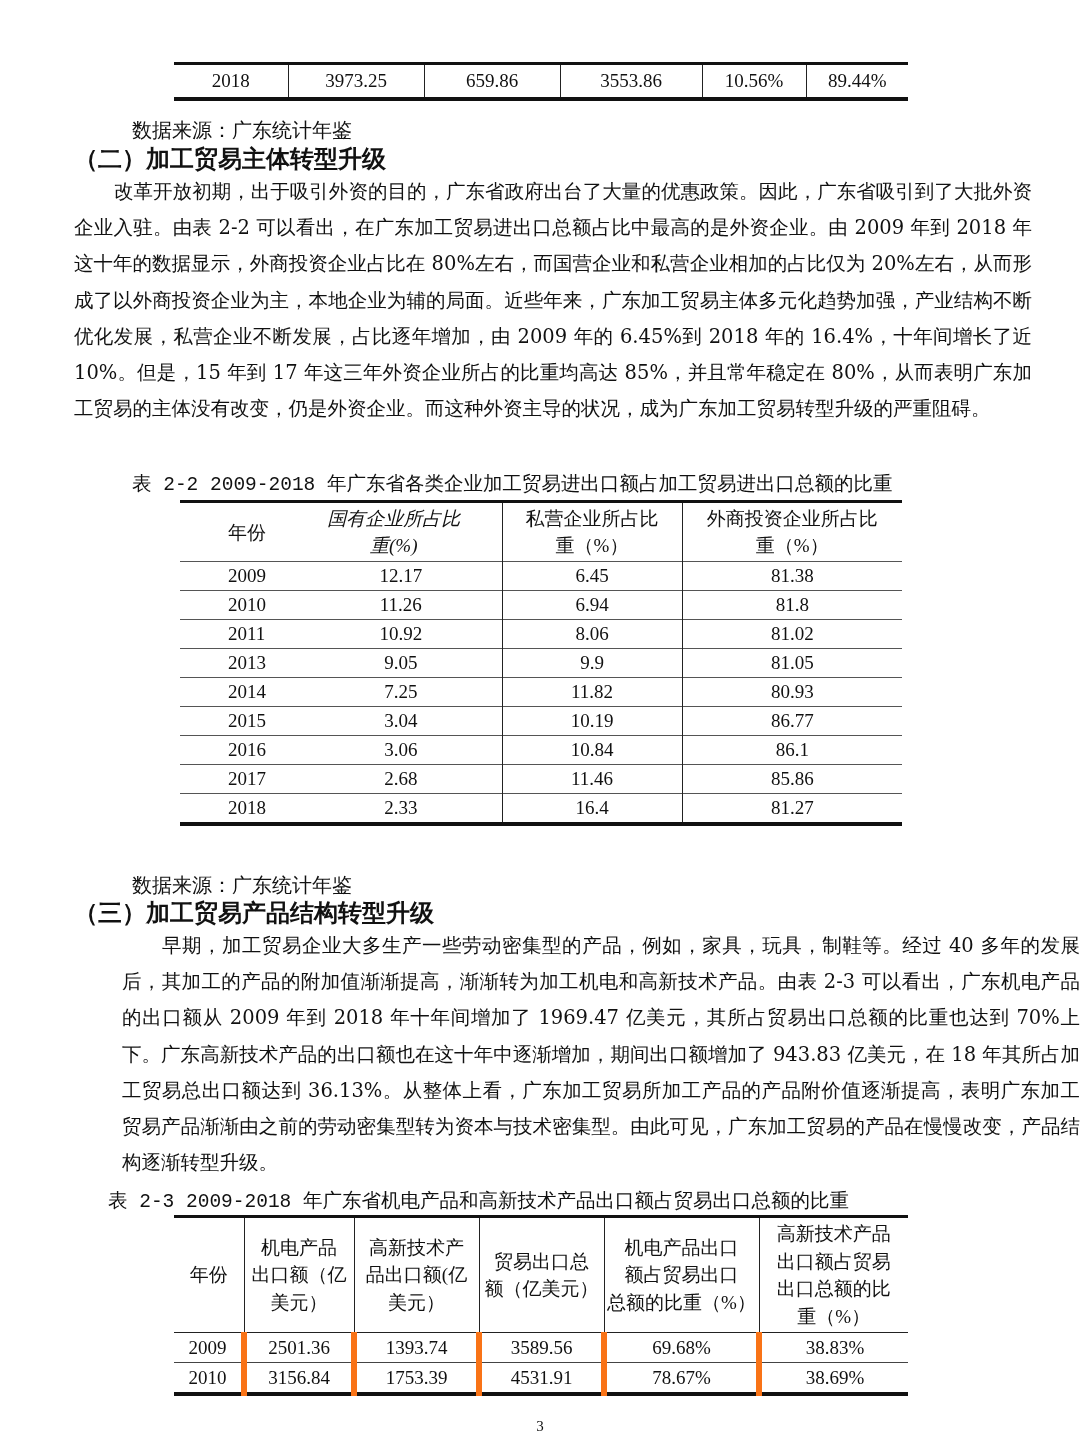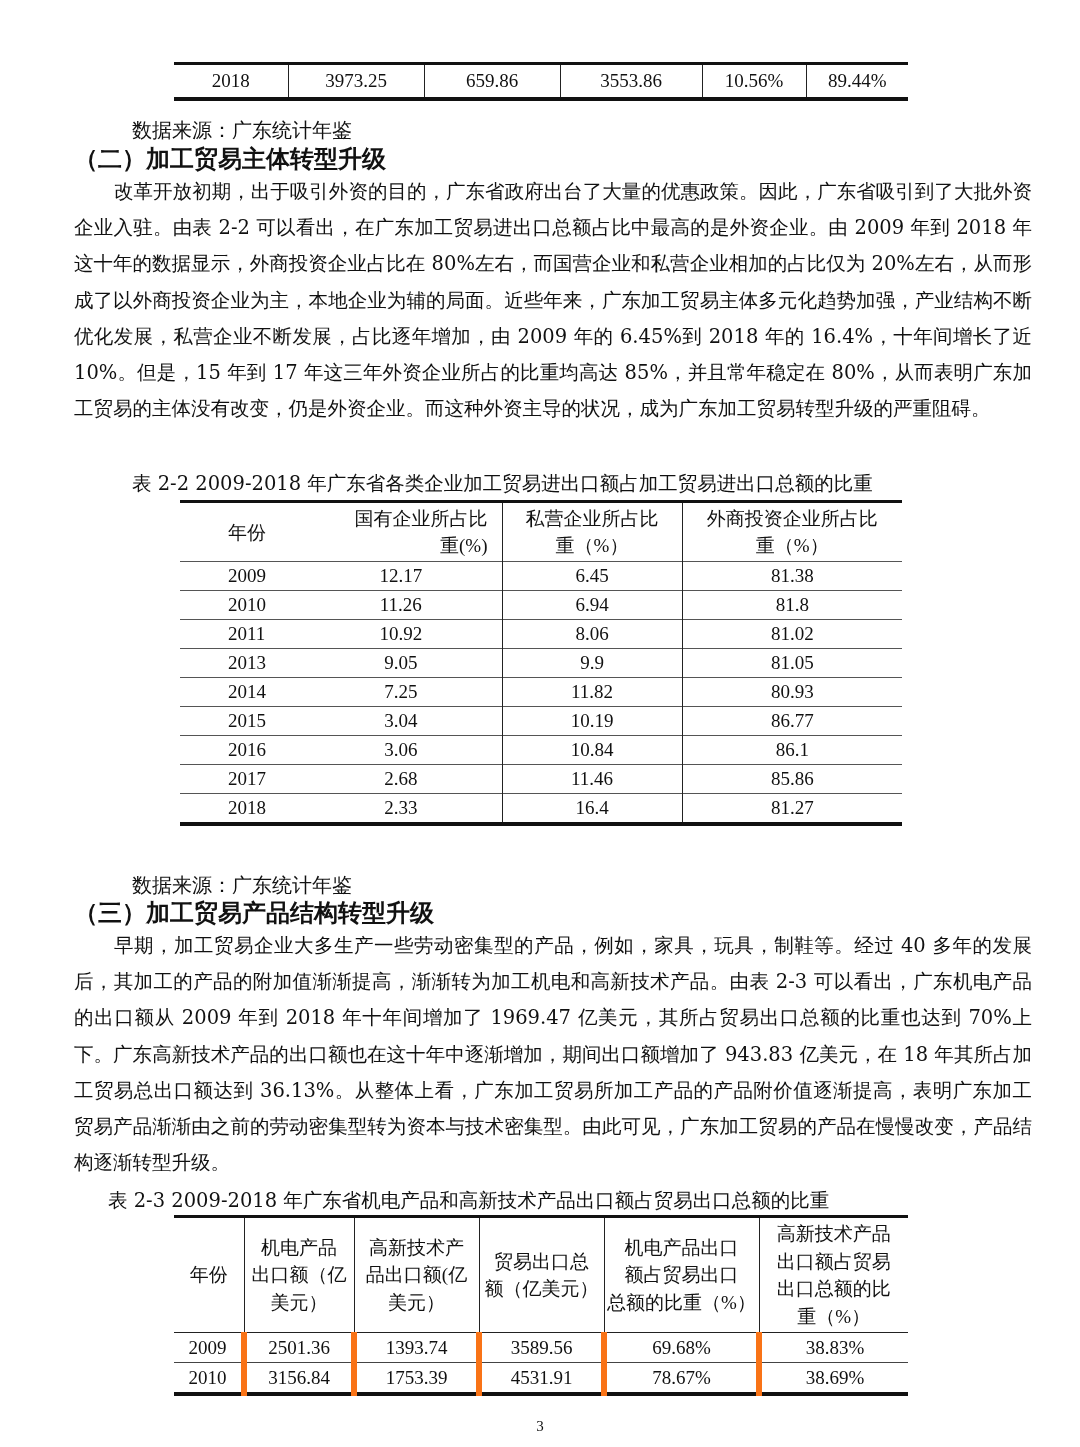--- a/index.html
+++ b/index.html
@@ -16,32 +16,32 @@
     #t0 { border-top: 3px solid #111; border-bottom: 4px solid #111; }
     #t0 td { height: 32px; text-align: center; font-size: 19px; border-left: 1px solid #222; padding: 0; }
     #t0 td:first-child { border-left: none; }
 
     .src { left: 132px; font-size: 20px; margin-top: 11px; }
     .h2 { left: 74px; font-size: 24px; font-weight: bold; }
     .para {
       left: 74px; width: 958px; font-size: 19.5px; line-height: 36.2px;
       text-align: justify; text-indent: 40px;
     }
-    .caption { font-size: 19.5px; white-space: nowrap; }
+    .caption { font-size: 19.5px; white-space: nowrap; font-family: Liberation Mono, monospace; }
 
     
     #t2 { left: 180px; top: 500px; width: 722px; border-collapse: collapse; table-layout: fixed; }
     #t2 { border-top: 3px solid #111; border-bottom: 4px solid #111; }
     #t2 th { font-weight: normal; font-size: 19px; line-height: 27px; padding: 2px 0; text-align: center; }
     #t2 th.year { text-align: left; padding-left: 48px; }
     #t2 th + th, #t2 td + td { border-left: 1px solid #222; }
     #t2 td { height: 28px; font-size: 19px; text-align: center; border-top: 1px solid #555; padding: 0; }
     #t2 td:first-child { text-align: left; padding-left: 48px; }
     #t2 td:nth-child(2) { border-left: none; }
-    #t2 th:nth-child(2) { border-left: none; text-align: right; padding-right: 14px; }
+    #t2 th:nth-child(2) { border-left: none; padding-right: 14px; font-style: italic; }
 
     
     #t3 { left: 174px; top: 1215px; width: 734px; border-collapse: collapse; table-layout: fixed; }
     #t3 { border-top: 3px solid #111; border-bottom: 4px solid #111; }
     #t3 th { font-weight: normal; font-size: 19px; line-height: 27.5px; padding: 2px 0; text-align: center; border-left: 1px solid #222; }
     #t3 th:first-child, #t3 td:first-child { border-left: none; }
     #t3 td { height: 29px; font-size: 19px; text-align: center; border-top: 1px solid #444; border-left: 6px solid #f97316; padding: 0; }
     #t3 tr.hdr th { border-bottom: 1px solid #222; }
 
     .pageno { left: 0; width: 1080px; top: 1418px; text-align: center; font-size: 15px; }
@@ -153,21 +153,21 @@
         <td>2018</td>
         <td>2.33</td>
         <td>16.4</td>
         <td>81.27</td>
       </tr>
   </tbody>
 </table>
 
 <div class="abs src" style="top:861px;">数据来源：广东统计年鉴</div>
 <div class="abs h2" style="top:897px;">（三）加工贸易产品结构转型升级</div>
-<div class="abs para" style="top:928px;">早期，加工贸易企业大多生产一些劳动密集型的产品，例如，家具，玩具，制鞋等。经过 40 多年的发展后，其加工的产品的附加值渐渐提高，渐渐转为加工机电和高新技术产品。由表 2-3 可以看出，广东机电产品的出口额从 2009 年到 2018 年十年间增加了 1969.47 亿美元，其所占贸易出口总额的比重也达到 70%上下。广东高新技术产品的出口额也在这十年中逐渐增加，期间出口额增加了 943.83 亿美元，在 18 年其所占加工贸易总出口额达到 36.13%。从整体上看，广东加工贸易所加工产品的产品附价值逐渐提高，表明广东加工贸易产品渐渐由之前的劳动密集型转为资本与技术密集型。由此可见，广东加工贸易的产品在慢慢改变，产品结构逐渐转型升级。</div>
+<div class="abs para" style="top:928px;margin-left:48px;">早期，加工贸易企业大多生产一些劳动密集型的产品，例如，家具，玩具，制鞋等。经过 40 多年的发展后，其加工的产品的附加值渐渐提高，渐渐转为加工机电和高新技术产品。由表 2-3 可以看出，广东机电产品的出口额从 2009 年到 2018 年十年间增加了 1969.47 亿美元，其所占贸易出口总额的比重也达到 70%上下。广东高新技术产品的出口额也在这十年中逐渐增加，期间出口额增加了 943.83 亿美元，在 18 年其所占加工贸易总出口额达到 36.13%。从整体上看，广东加工贸易所加工产品的产品附价值逐渐提高，表明广东加工贸易产品渐渐由之前的劳动密集型转为资本与技术密集型。由此可见，广东加工贸易的产品在慢慢改变，产品结构逐渐转型升级。</div>
 
 <div class="abs caption" style="left:108px; top:1187px;">表 2-3 2009-2018 年广东省机电产品和高新技术产品出口额占贸易出口总额的比重</div>
 
 <table id="t3" class="abs num">
   <colgroup>
     <col style="width:70px">
       <col style="width:110px">
       <col style="width:125px">
       <col style="width:125px">
       <col style="width:155px">

